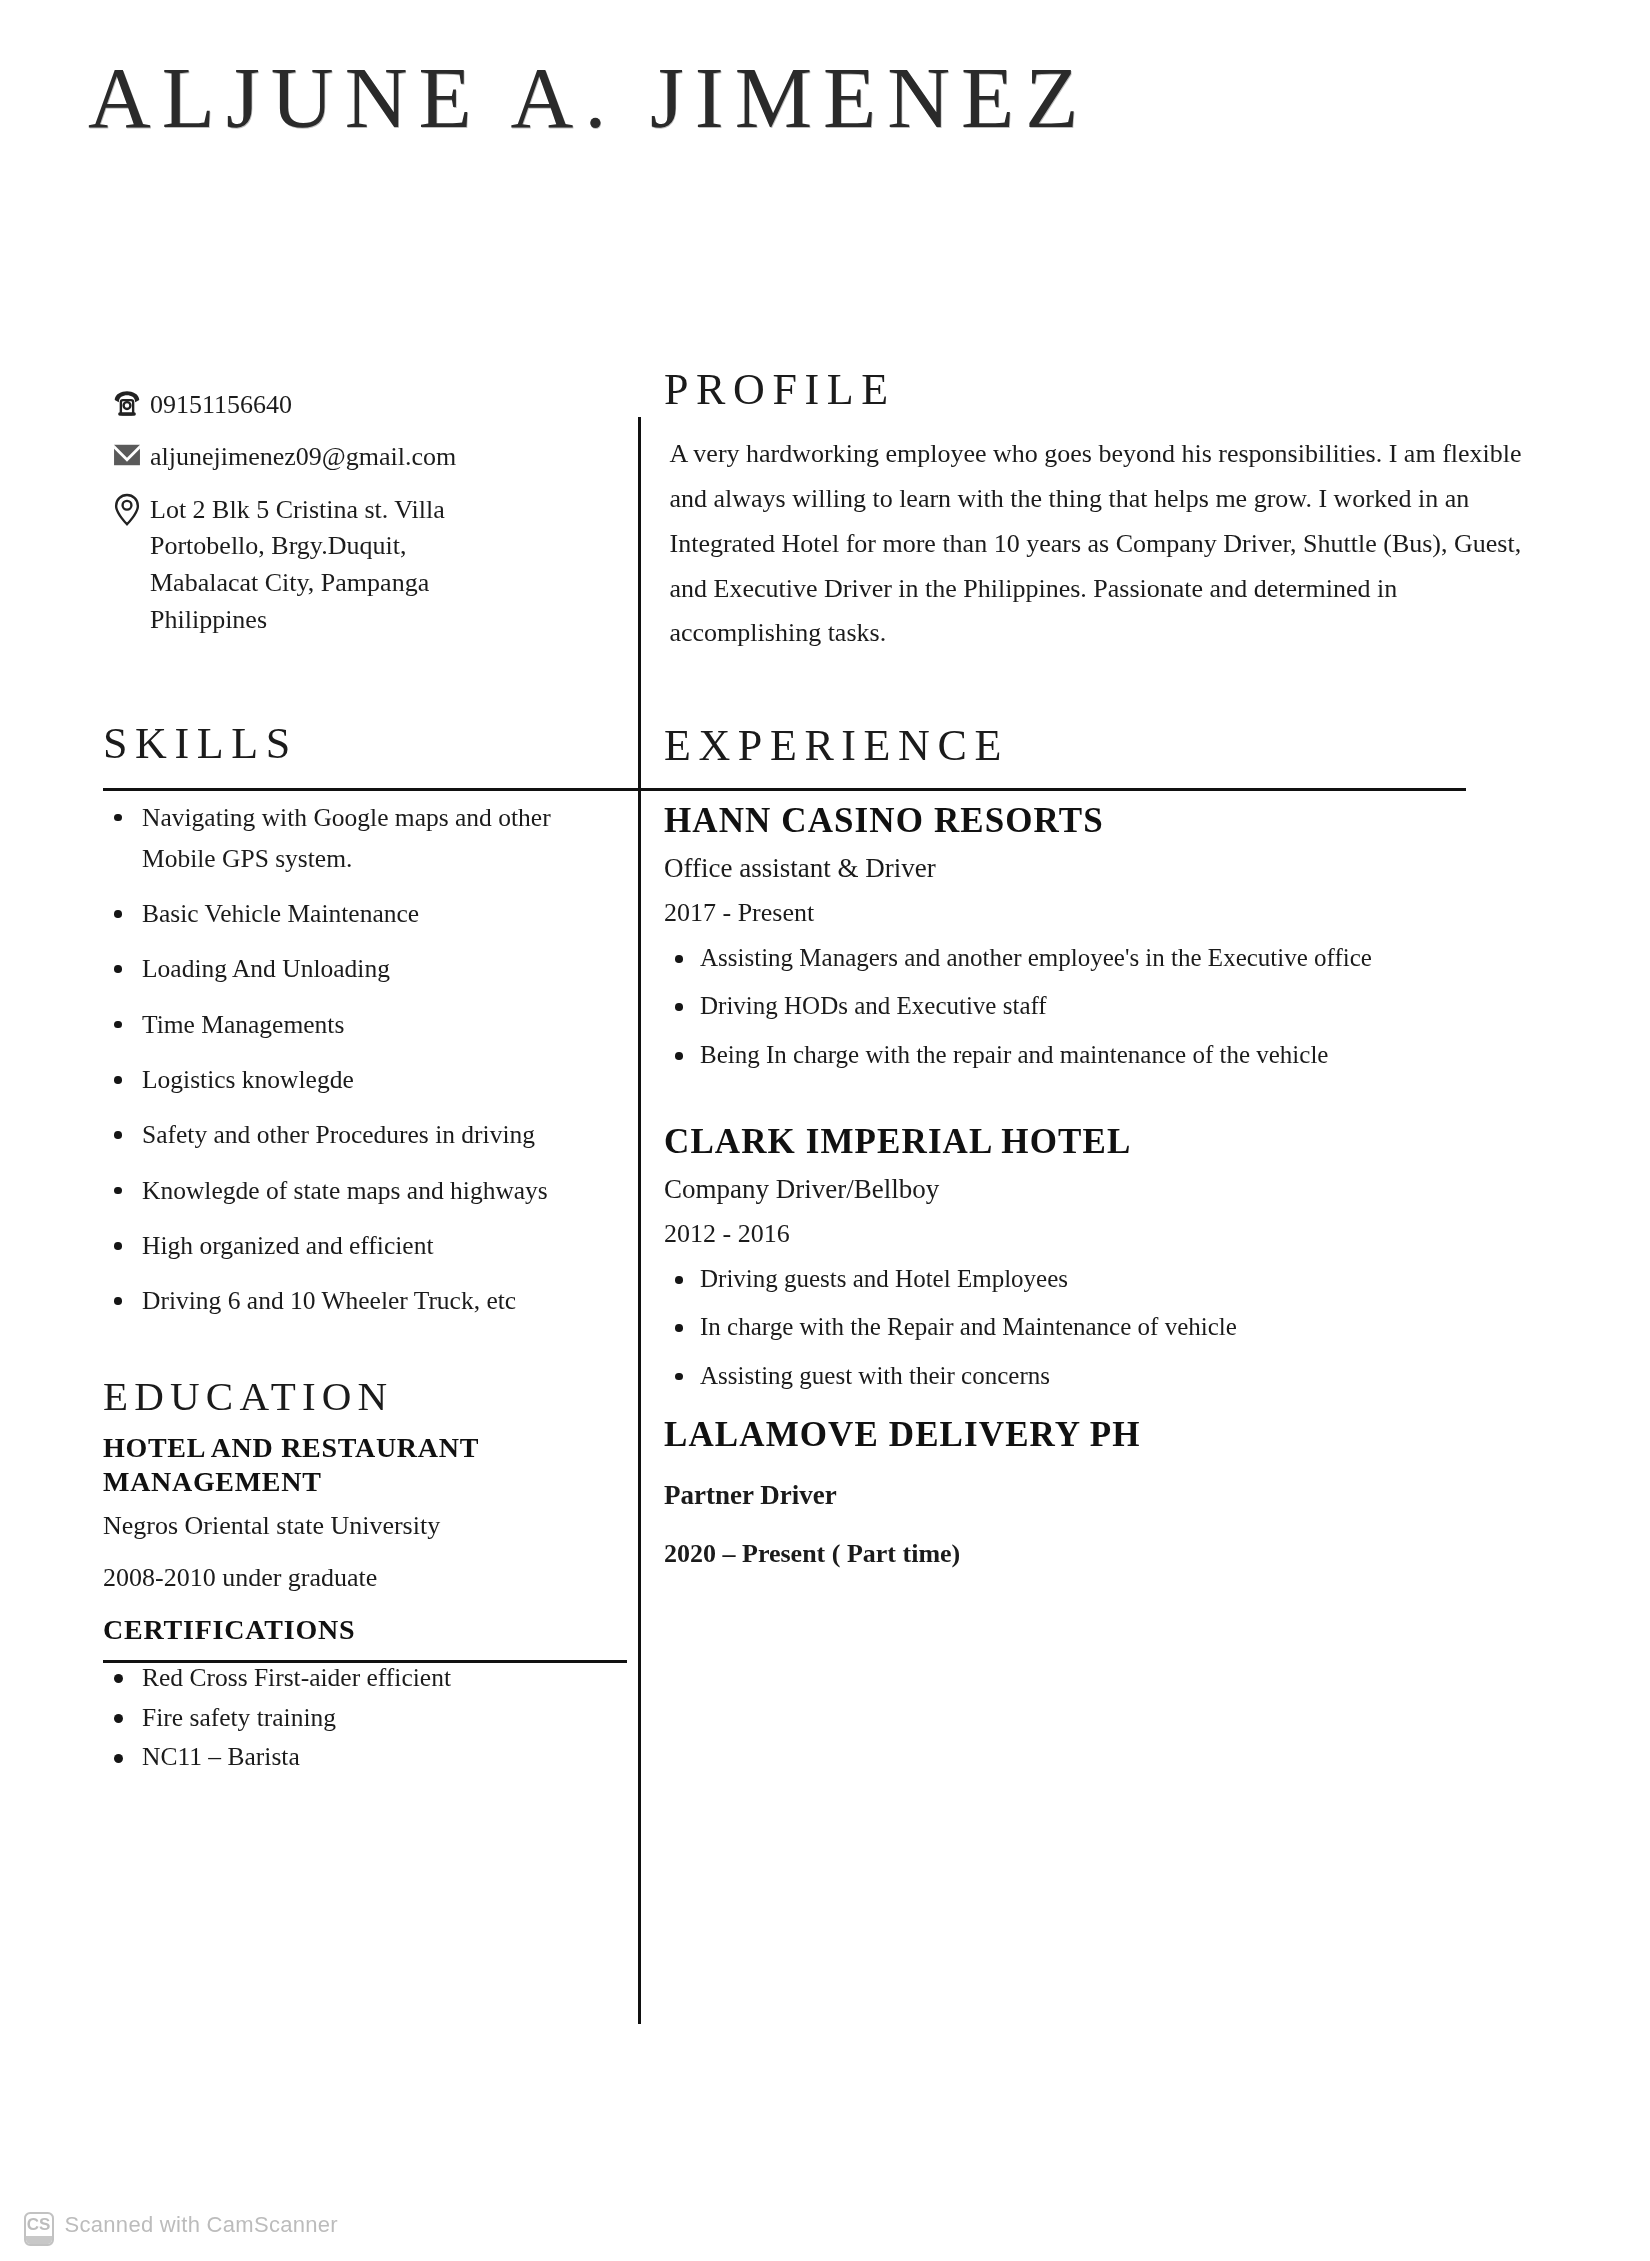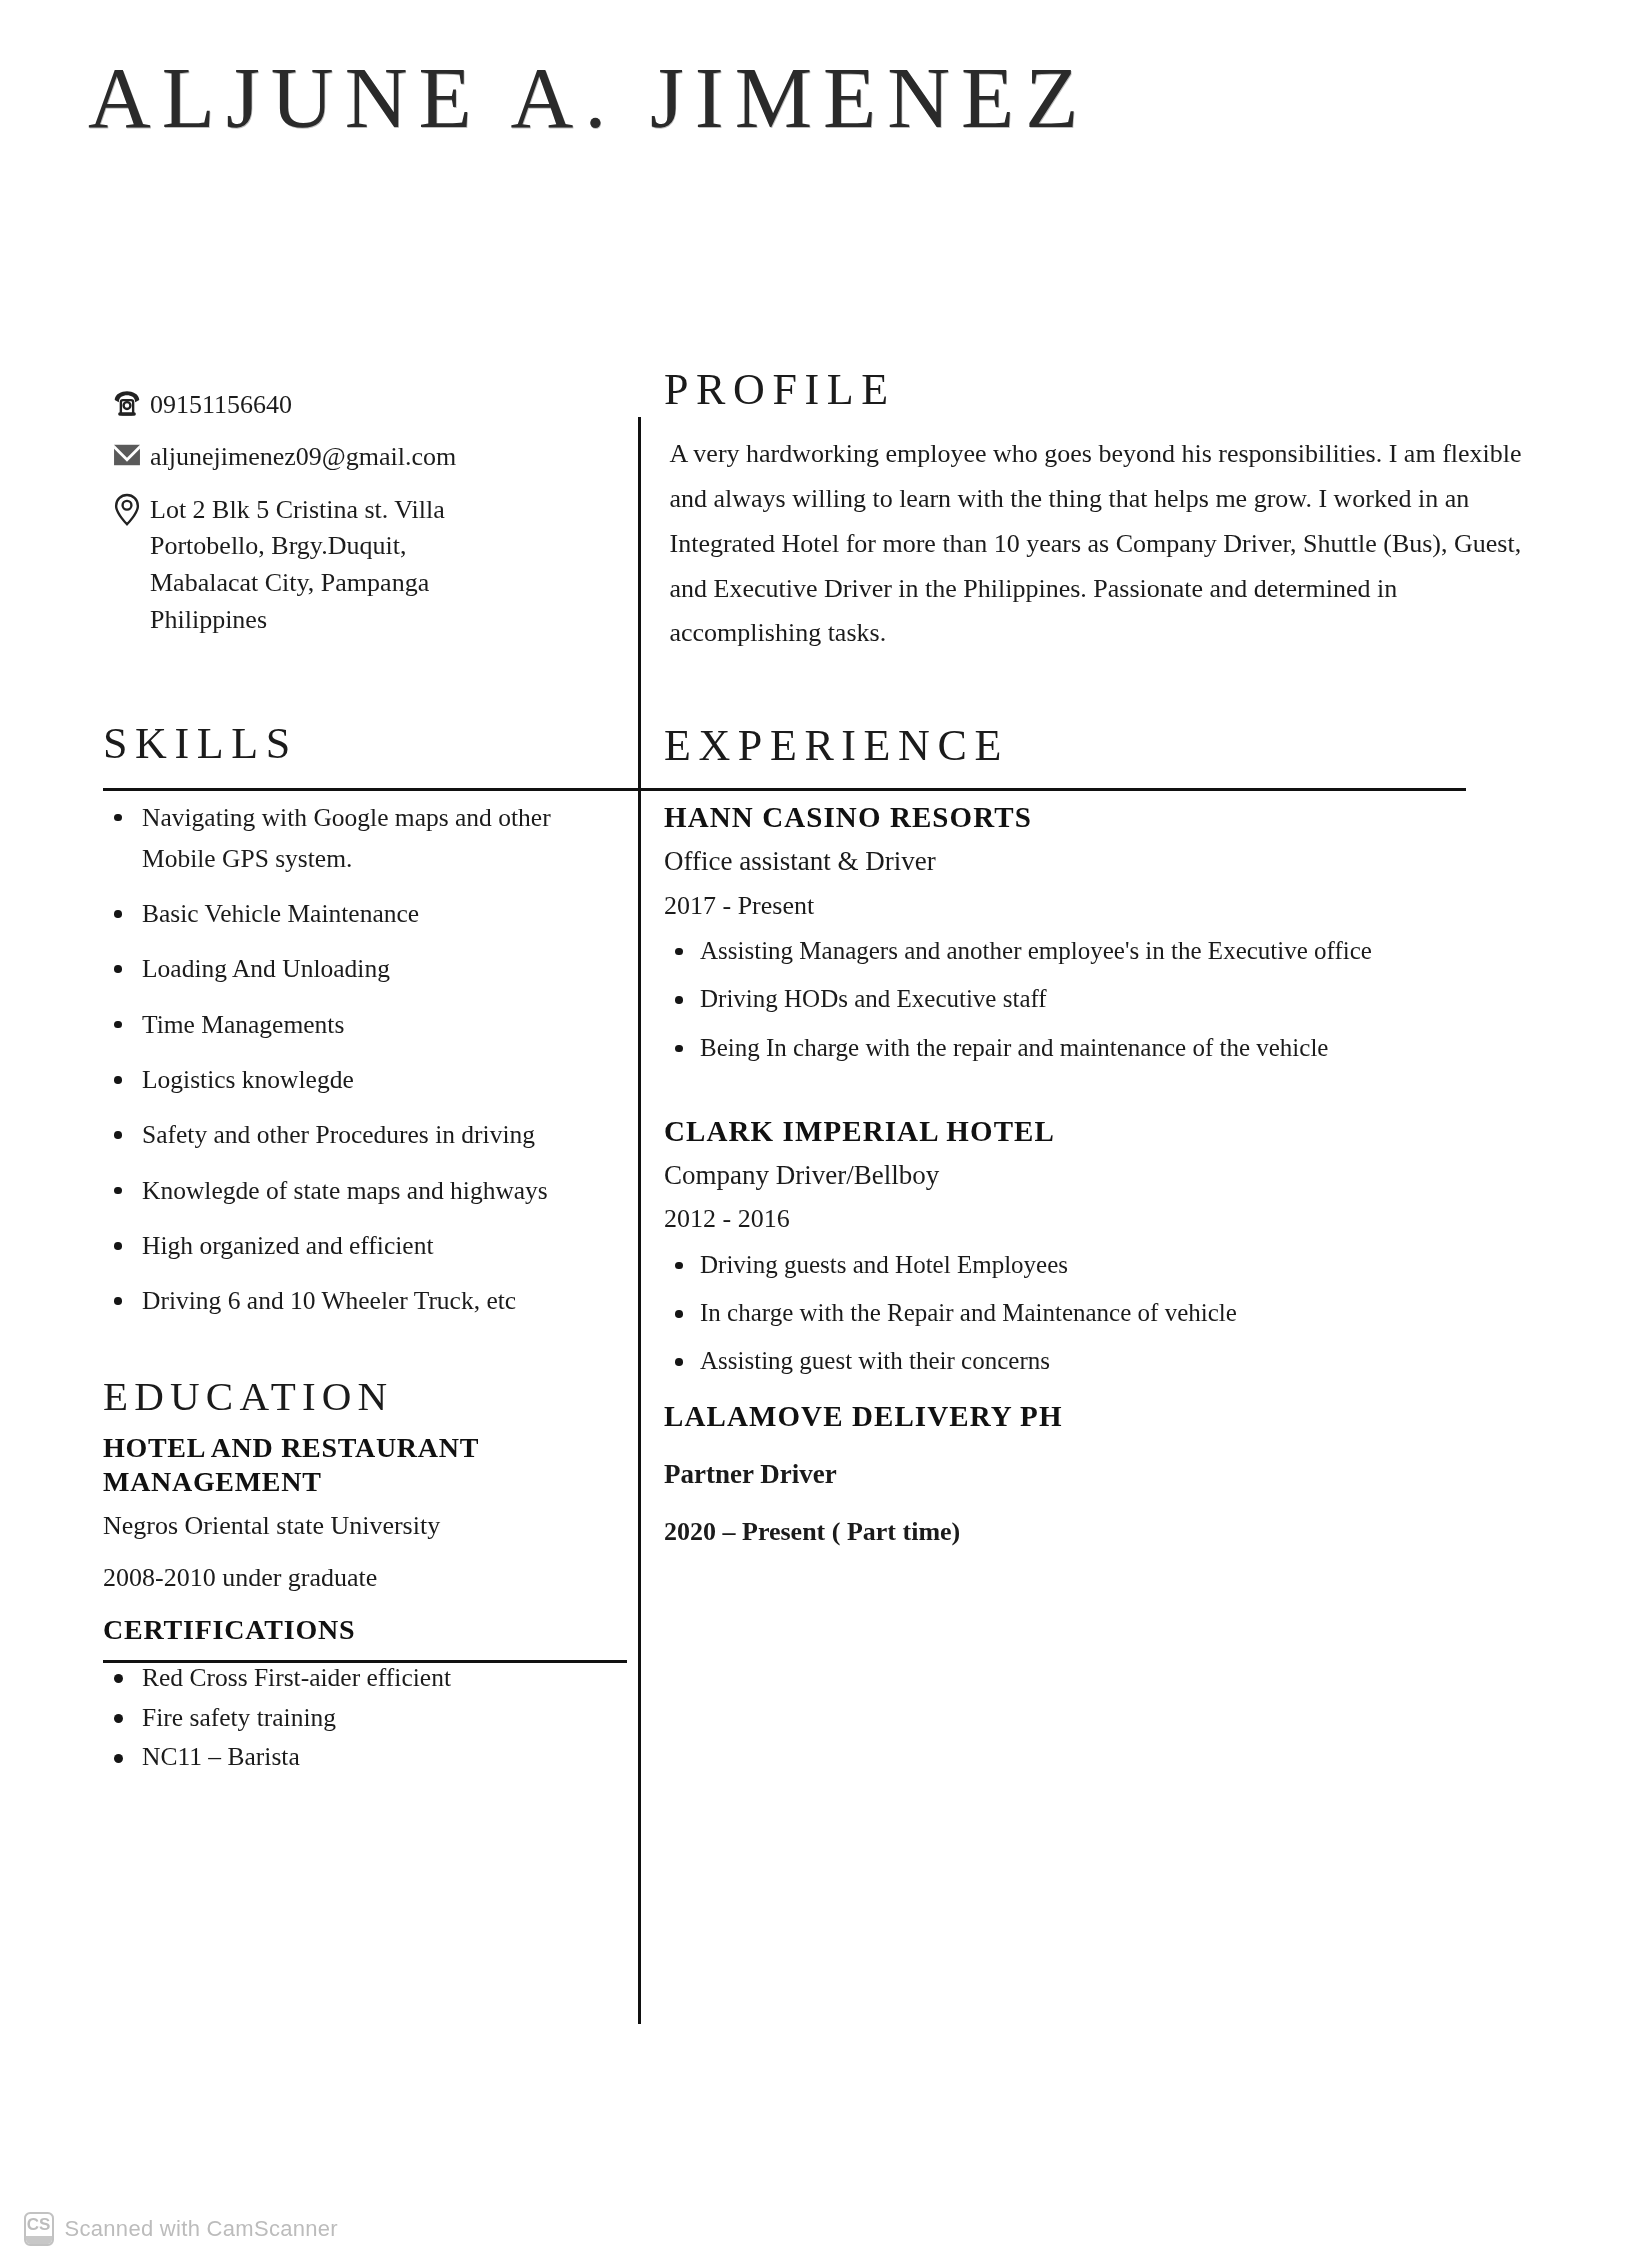--- a/index.html
+++ b/index.html
@@ -158,21 +158,21 @@
     font-size: 25px;
     margin-bottom: 9.7px;
     padding-left: 36px;
     line-height: 1.55;
   }
   ul.bullets.exp li::before { top: 16px; }
 
   
   .exp-entry { margin-bottom: 7px; }
   .exp-company {
-    font-size: 29px;
+    font-size: 35px;
     font-weight: 700;
     letter-spacing: 1.1px;
     color: #111;
     margin-bottom: 9.7px;
     line-height: 1.2;
   }
   .exp-role {
     font-size: 27px;
     color: #1b1b1b;
     margin-bottom: 12.4px;
@@ -210,21 +210,20 @@
     color: #111;
     margin: 12.4px 0 14px 0;
   }
 
   
   .footer-watermark {
     position: absolute;
     left: 23.5px;
     bottom: 15px;
     display: flex;
-    align-items: center;
     gap: 11px;
   }
   .cs-badge {
     width: 30px;
     height: 34px;
     border: 2.8px solid #c2c2c2;
     border-radius: 6.2px;
     position: relative;
     font-family: "Liberation Sans", sans-serif;
     font-size: 17px;

